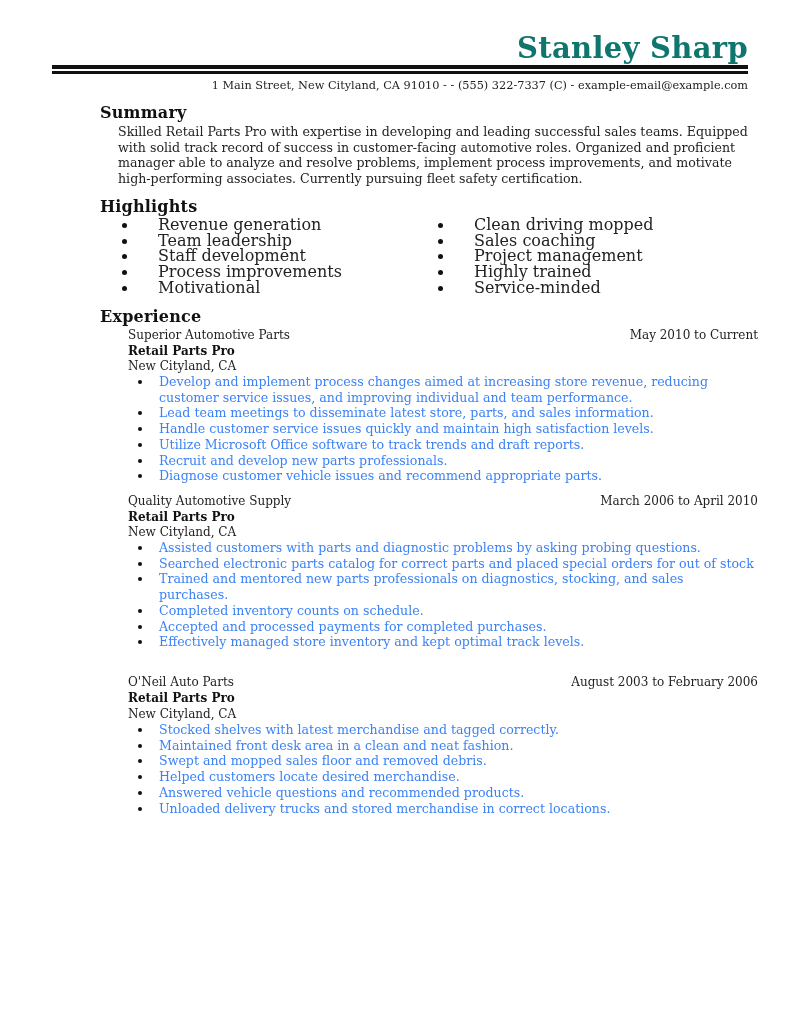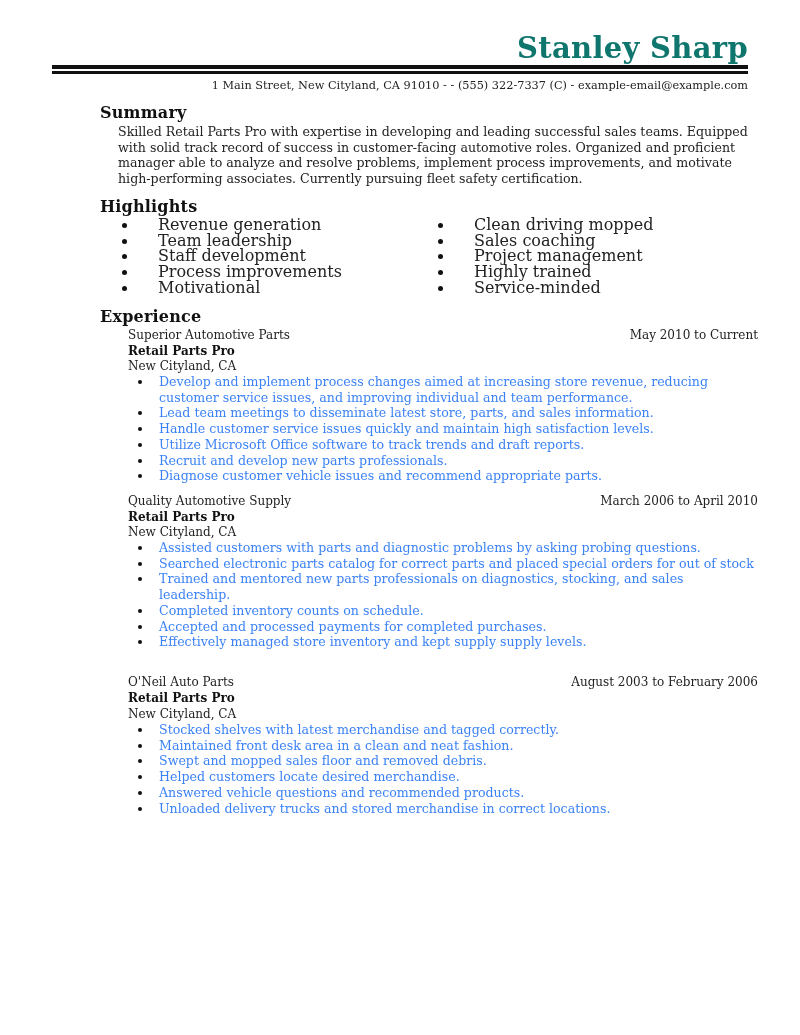--- a/index.html
+++ b/index.html
@@ -111,24 +111,24 @@
 
   <div class="job-line" style="top:493px">
     <span>Quality Automotive Supply</span>
     <span class="job-date">March 2006 to April 2010</span>
   </div>
   <div class="job-line job-title" style="top:509px">Retail Parts Pro</div>
   <div class="job-line" style="top:524px">New Cityland, CA</div>
   <ul class="bul" style="top:540px">
     <li><span class="dot"></span><span class="txt"><div>Assisted customers with parts and diagnostic problems by asking probing questions.</div></span></li>
     <li><span class="dot"></span><span class="txt"><div>Searched electronic parts catalog for correct parts and placed special orders for out of stock</div></span></li>
-    <li><span class="dot"></span><span class="txt"><div>Trained and mentored new parts professionals on diagnostics, stocking, and sales</div><div>leadership.</div></span></li>
+    <li><span class="dot"></span><span class="txt"><div>Trained and mentored new parts professionals on diagnostics, stocking, and sales</div><div>purchases.</div></span></li>
     <li><span class="dot"></span><span class="txt"><div>Completed inventory counts on schedule.</div></span></li>
     <li><span class="dot"></span><span class="txt"><div>Accepted and processed payments for completed purchases.</div></span></li>
-    <li><span class="dot"></span><span class="txt"><div>Effectively managed store inventory and kept supply supply levels.</div></span></li>
+    <li><span class="dot"></span><span class="txt"><div>Effectively managed store inventory and kept optimal track levels.</div></span></li>
   </ul>
 
   <div class="job-line" style="top:674px">
     <span>O'Neil Auto Parts</span>
     <span class="job-date">August 2003 to February 2006</span>
   </div>
   <div class="job-line job-title" style="top:690px">Retail Parts Pro</div>
   <div class="job-line" style="top:706px">New Cityland, CA</div>
   <ul class="bul" style="top:722px">
     <li><span class="dot"></span><span class="txt"><div>Stocked shelves with latest merchandise and tagged correctly.</div></span></li>

